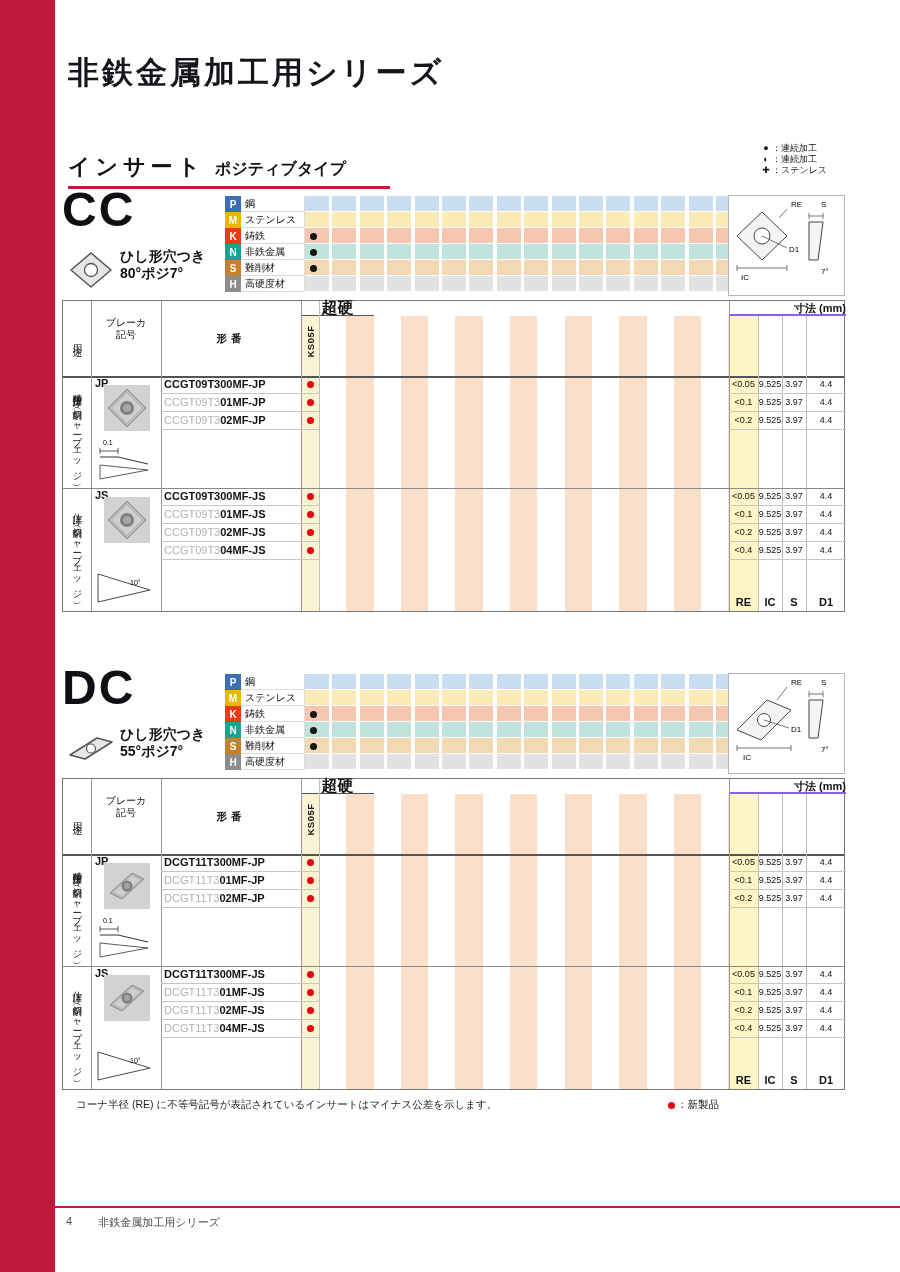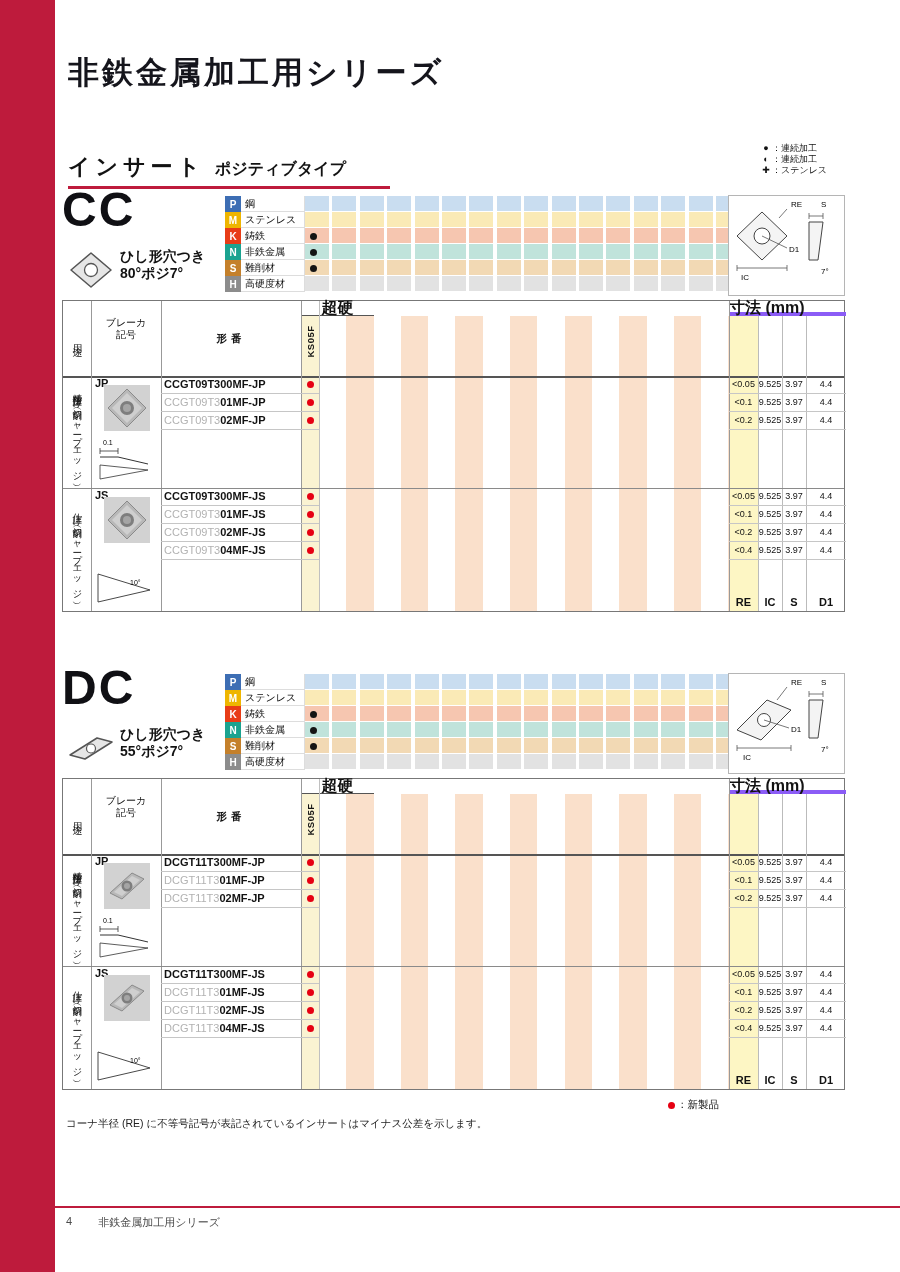--- a/index.html
+++ b/index.html
@@ -54,22 +54,22 @@
   .thead-line { position:absolute; left:0; top:75px; width:100%; height:2px; background:#555; }
   .hsec { position:absolute; left:0; top:187px; width:100%; height:1px; background:#8a8a8a; }
 
   .h-usage { position:absolute; left:0; top:0; width:28px; height:75px; display:flex; align-items:center; justify-content:center;
              writing-mode:vertical-rl; font-size:10px; letter-spacing:3px; }
   .h-breaker { position:absolute; left:28px; top:16px; width:70px; text-align:center; font-size:10px; line-height:12px; }
   .h-model { position:absolute; left:98px; top:0; width:140px; height:75px; display:flex; align-items:center; justify-content:center;
              font-size:10.5px; font-weight:bold; letter-spacing:4px; }
   .h-carbide { position:absolute; left:238px; top:0; width:73px; height:15px; border-bottom:1px solid #555;
                text-align:center; font-size:16px; font-weight:bold; line-height:14px; }
-  .h-dims { position:absolute; left:666px; top:0; width:117px; height:15px; border-bottom:4px solid #8b5cf6;
-            text-align:left; font-size:16px; font-weight:bold; line-height:14px; }
+  .h-dims { position:absolute; left:666px; top:0; width:117px; height:15px; border-bottom:2px solid #8b5cf6;
+            text-align:right; font-size:11px; font-weight:bold; line-height:14px; }
   .h-grade { position:absolute; left:238px; top:17px; width:18px; height:46px; display:flex; align-items:center; justify-content:center; }
   .h-grade span { transform:rotate(-90deg); white-space:nowrap; font-size:9.5px; font-weight:bold; letter-spacing:.5px; }
   .h-col { position:absolute; bottom:3px; text-align:center; font-size:11px; font-weight:bold; }
   .h-re{left:666px;width:29px}.h-ic{left:695px;width:24px}.h-s{left:719px;width:24px}.h-d1{left:743px;width:40px}
 
   .g-usage { position:absolute; left:0; width:28px; display:flex; align-items:center; justify-content:center;
              writing-mode:vertical-rl; font-size:9.5px; line-height:12.5px; letter-spacing:1px; }
   .jp-u { top:76px; height:110px; } .js-u { top:188px; height:123px; }
 
   .g-breaker { position:absolute; left:28px; width:70px; }
@@ -85,21 +85,21 @@
   .c { border-bottom:1px solid #c6c6c6; height:18px; }
   .c-model { width:140px; font-size:11px; line-height:17px; padding-left:3px; white-space:nowrap; }
   .c-model .pre { color:#b2b2b2; }
   .c-model .mod { font-weight:bold; color:#121212; }
   .c-dot { width:18px; display:flex; align-items:center; justify-content:center; }
   .dot { width:7px; height:7px; border-radius:50%; background:#e60012; display:inline-block; }
   .c-sp { width:410px; height:18px; }
   .c-re,.c-ic,.c-s,.c-d1 { font-size:9px; text-align:center; line-height:17px; }
   .c-re{width:29px}.c-ic{width:24px}.c-s{width:24px}.c-d1{width:40px}
 
-  .note { position:absolute; left:66px; top:1098px; font-size:10.5px; color:#222;margin-top:19px; }
+  .note { position:absolute; left:76px; top:1098px; font-size:10.5px; color:#222; }
   .newprod { position:absolute; left:668px; top:1098px; font-size:10.5px; display:flex; align-items:center; }
   .newprod .dot { margin-right:2px; }
 
   .footline { position:absolute; left:55px; top:1206px; width:845px; height:2px; background:#be1b3c; }
   .footer { position:absolute; left:66px; top:1215px; font-size:11px; color:#4a4a4a; display:flex; gap:26px; }
 
   svg text { font-family:"Liberation Sans","DejaVu Sans",sans-serif; }
 </style>
 </head>
 <body>

